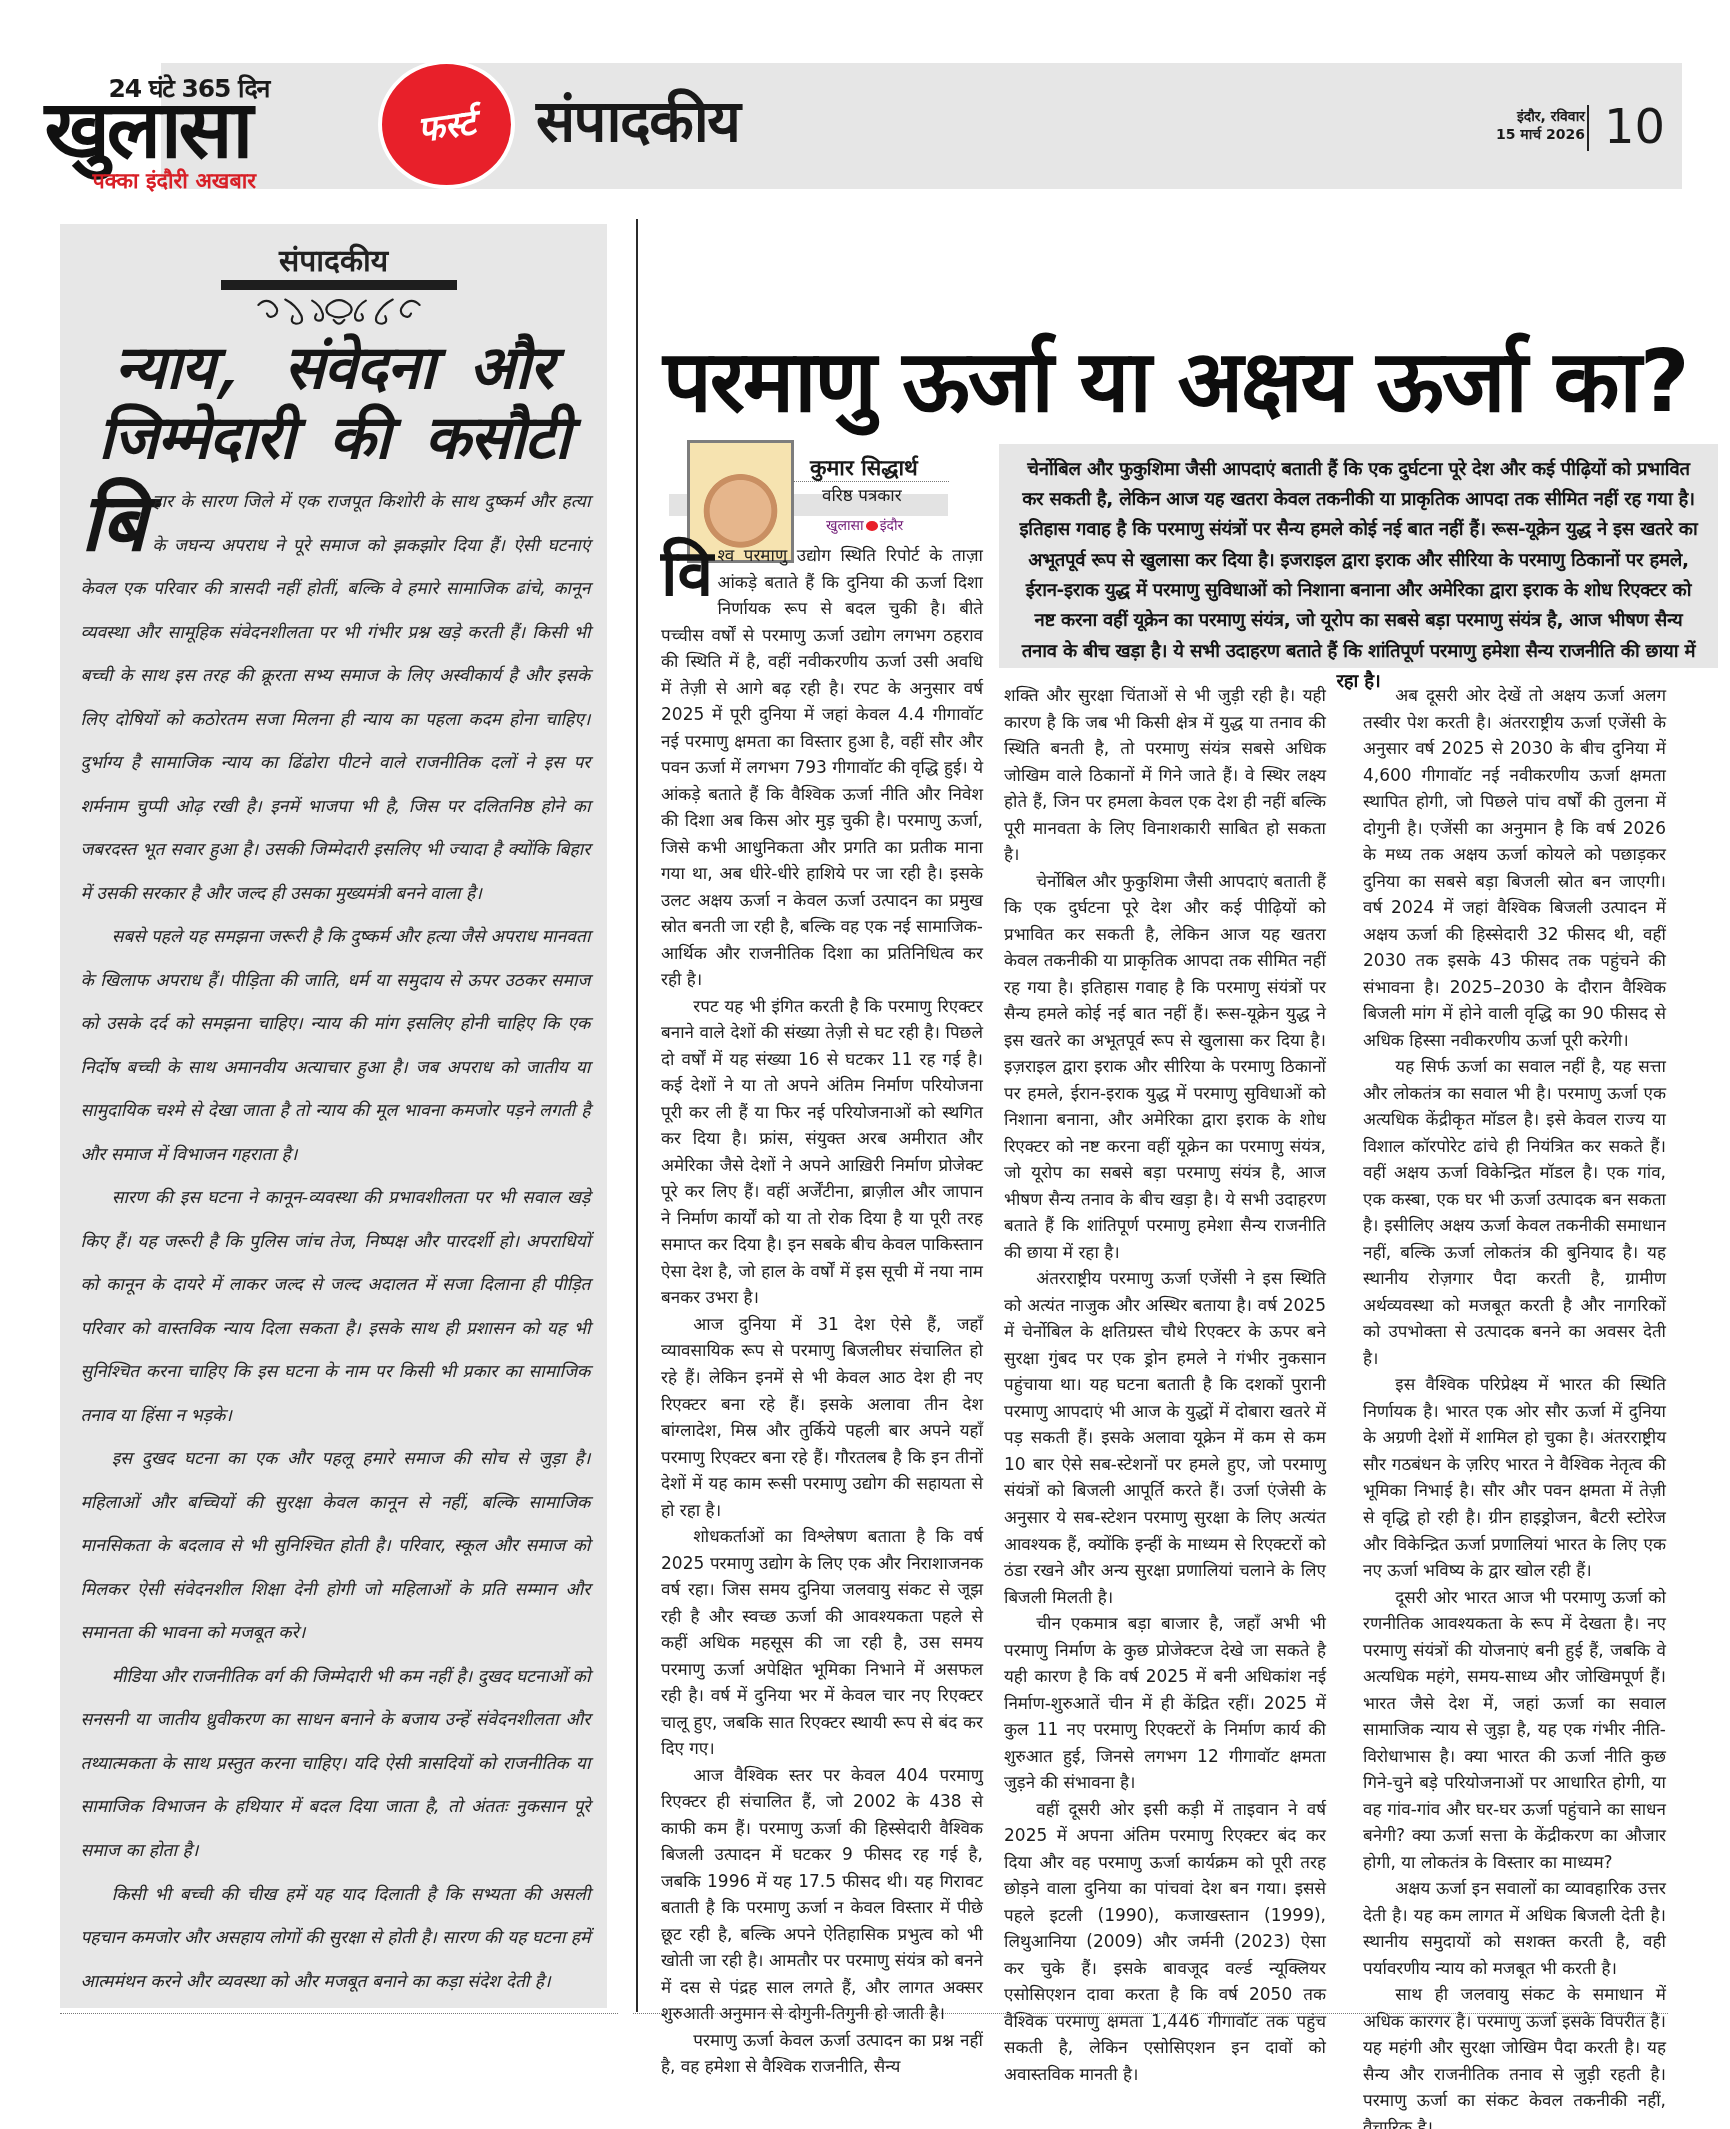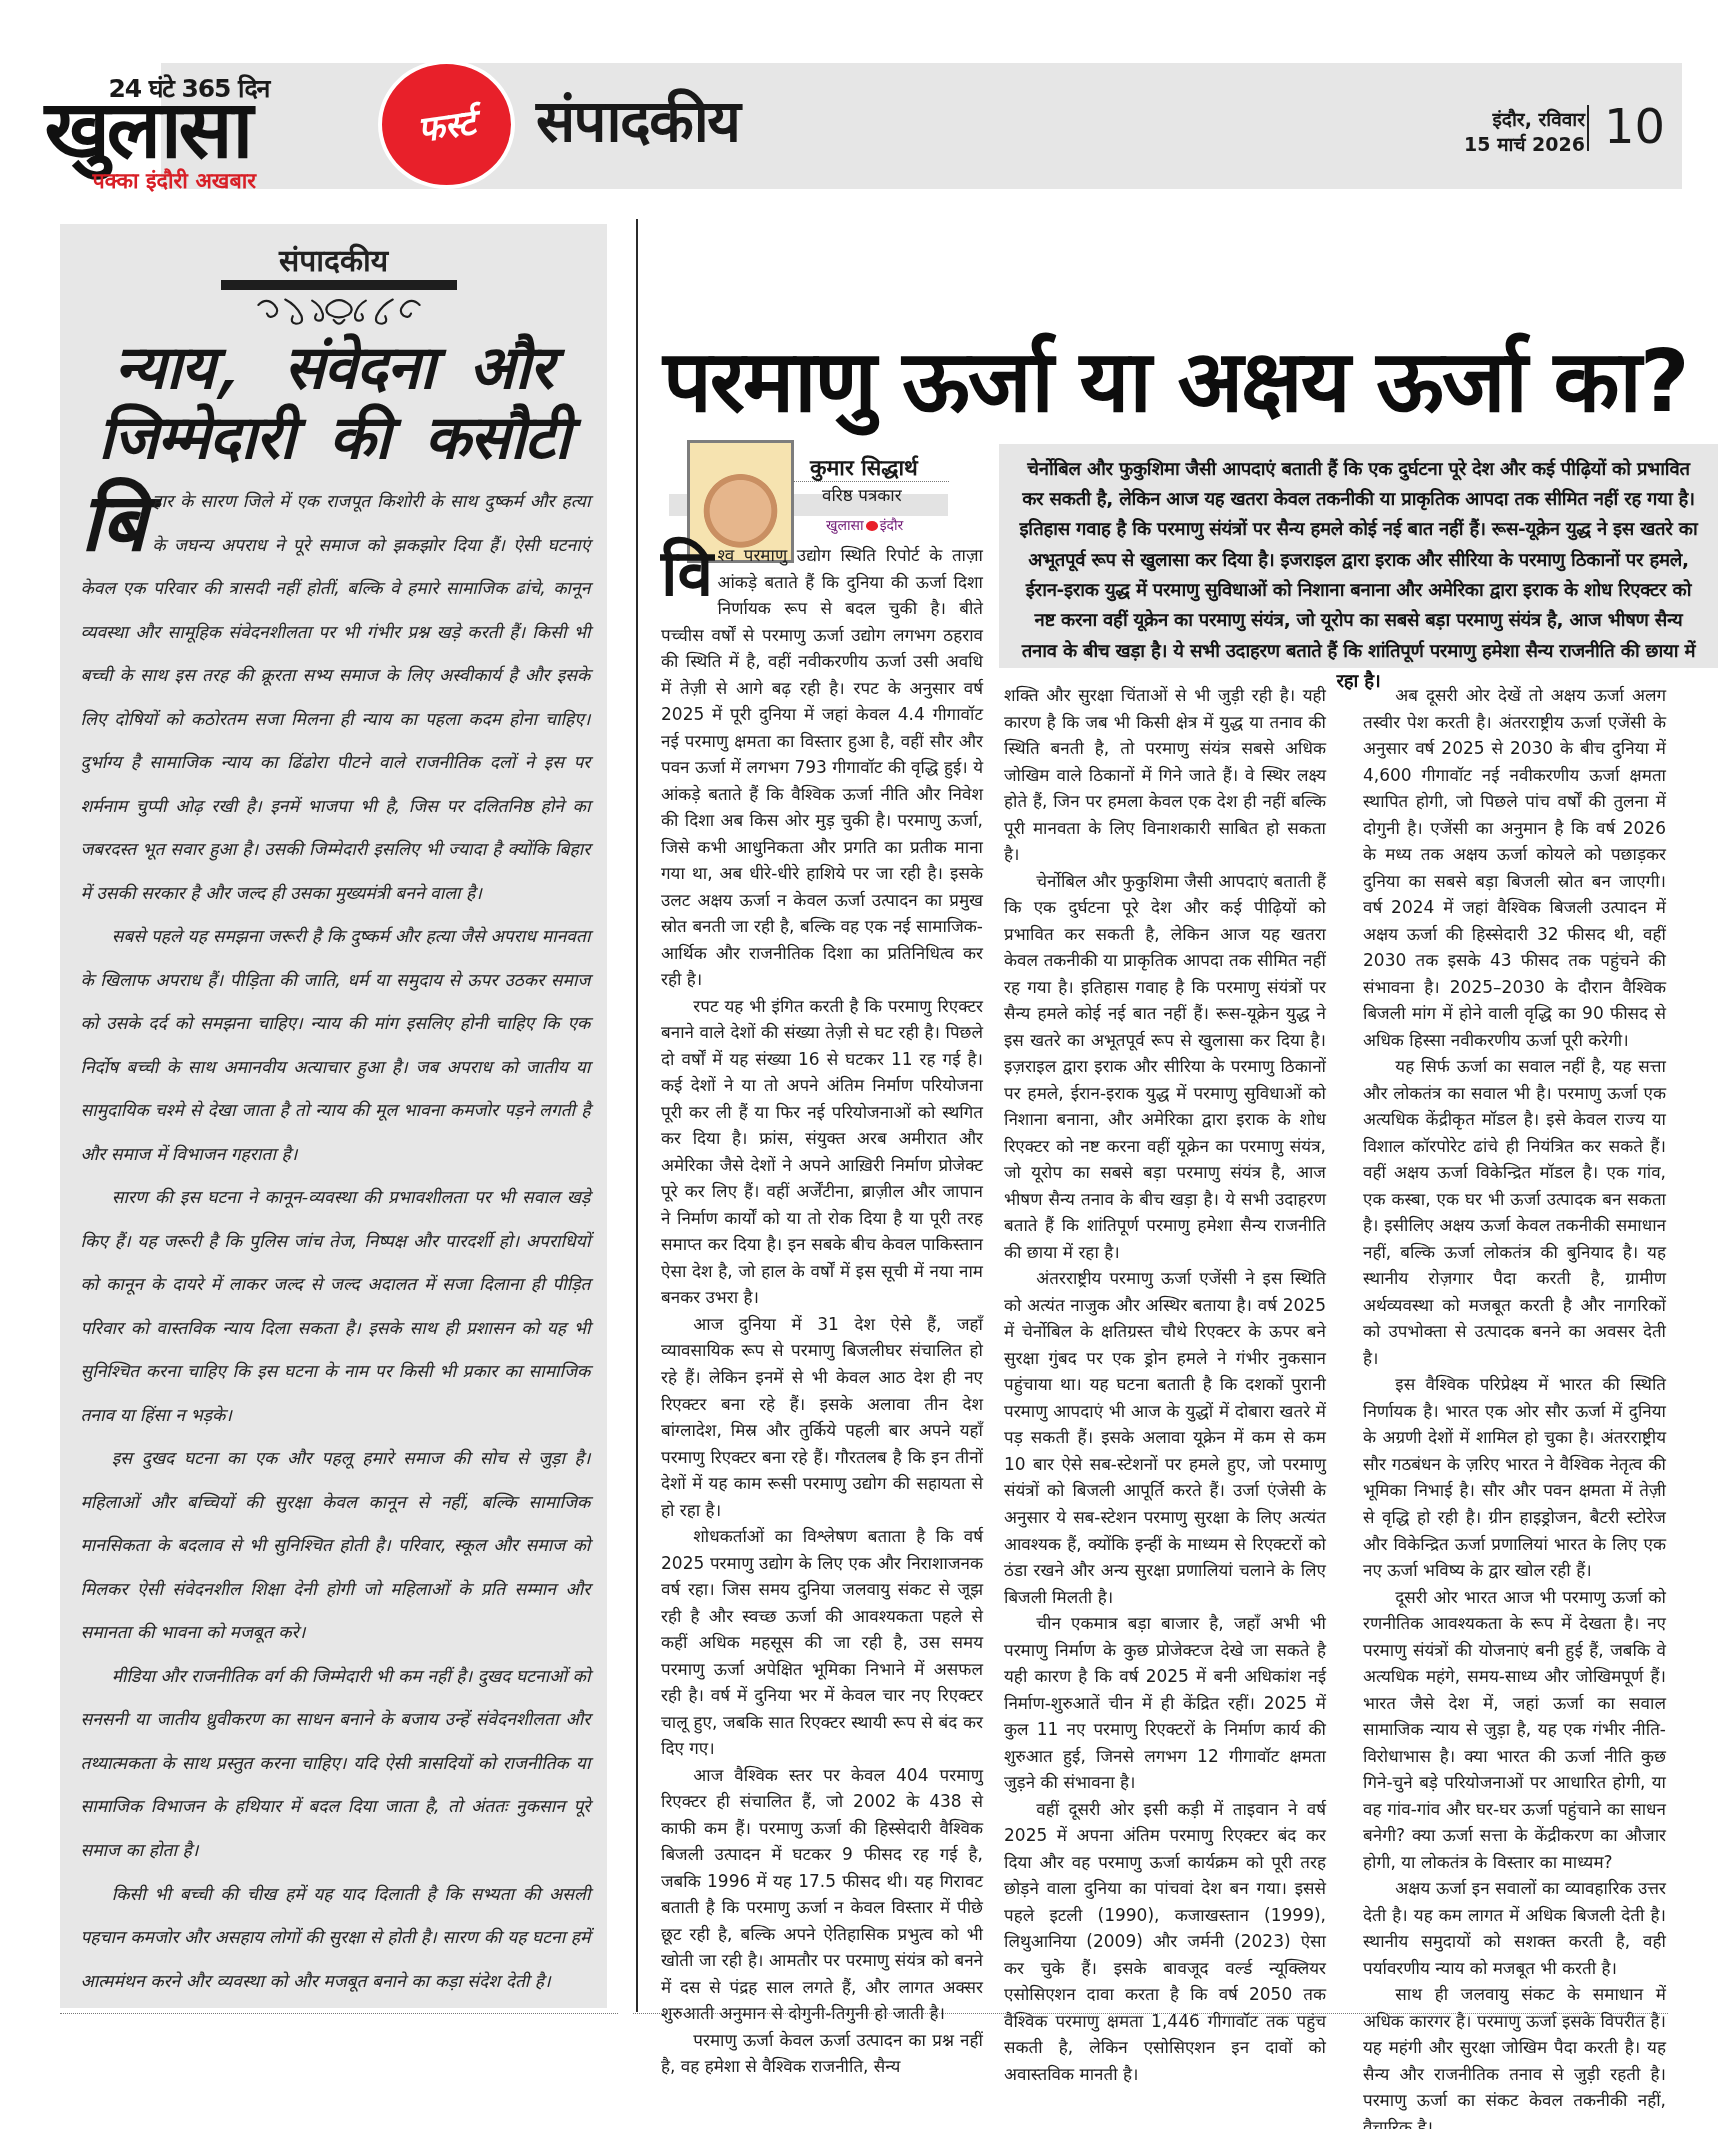--- a/index.html
+++ b/index.html
@@ -34,21 +34,21 @@
   .brand-badge span {
     color: #ffffff; font-size: 35px; font-style: italic; font-weight: bold;
     transform: rotate(-8deg); font-family: "DejaVu Serif", serif;
   }
   .section-title {
     position: absolute; left: 536px; top: 90px; font-size: 58px; font-weight: bold;
     color: #1a1a1a; letter-spacing: -1.6px; line-height: 1.1; font-family: "DejaVu Sans", sans-serif;
   }
   .dateline {
     position: absolute; right: 145px; top: 107px; text-align: right;
-    font-size: 19px; font-weight: bold; line-height: 1.3; color: #1a1a1a;
+    font-size: 14px; font-weight: bold; line-height: 1.3; color: #1a1a1a;
   }
   .page-divider {
     position: absolute; left: 1587px; top: 105px; width: 1.6px; height: 46px; background: #222;
   }
   .page-number {
     position: absolute; left: 1604px; top: 102px; font-size: 48px; font-weight: 400;
     color: #1a1a1a; line-height: 1;
   }
   
   .editorial {

